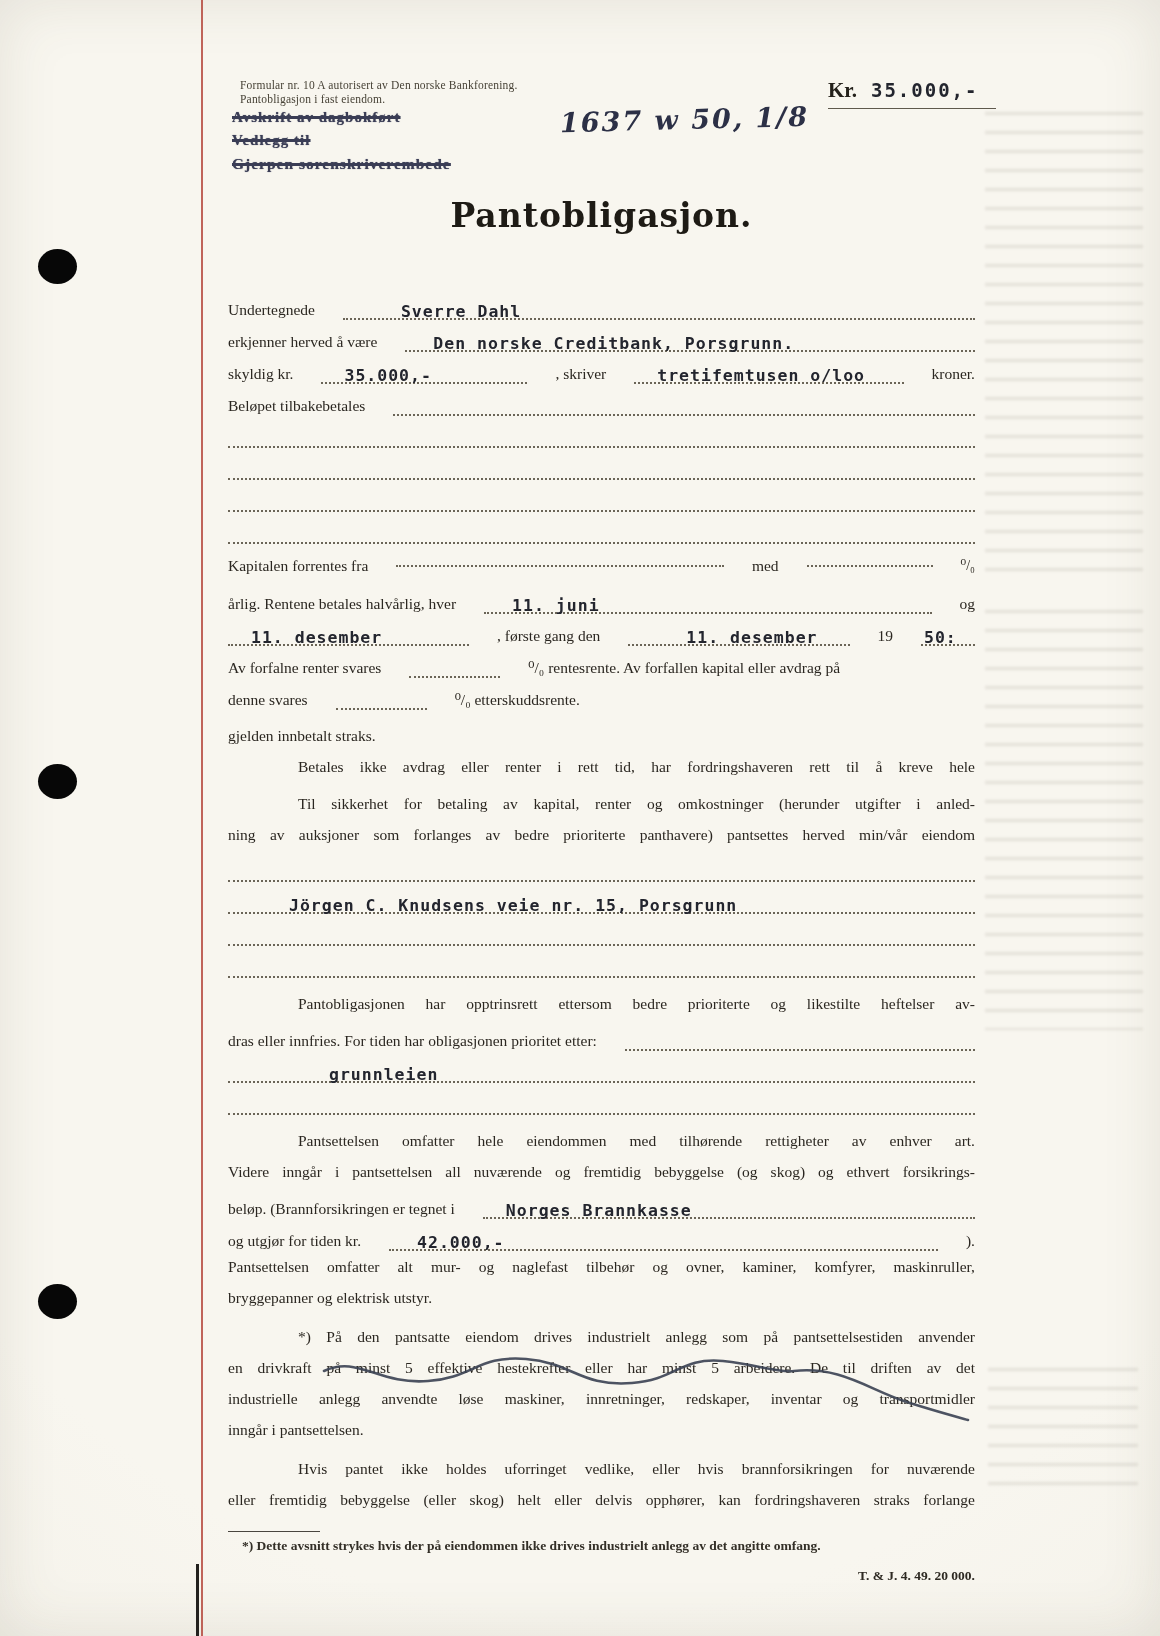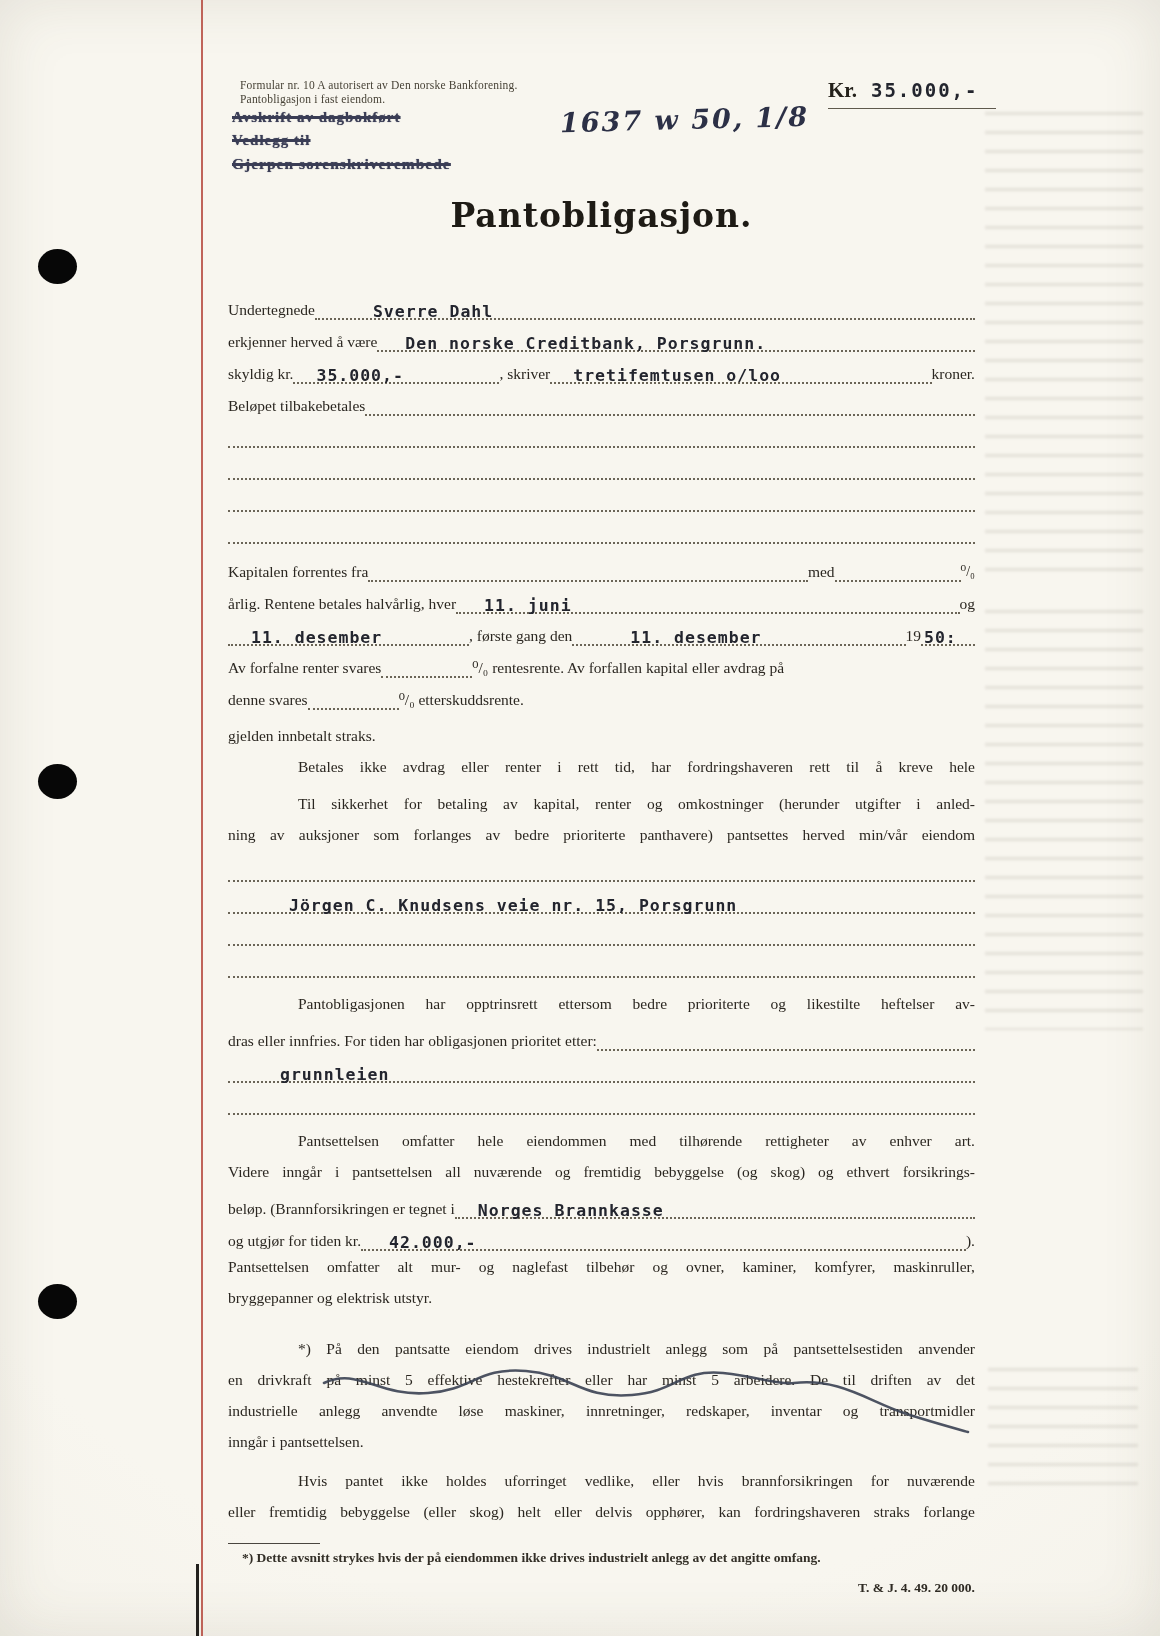--- a/index.html
+++ b/index.html
@@ -18,32 +18,32 @@
   .tw.big{font-size:19px;letter-spacing:2px;}
   .stamp{position:absolute;left:232px;top:106px;color:#3a3d55;filter:blur(.3px);}
   .stamp-line{font-size:15px;font-weight:bold;letter-spacing:1px;line-height:23px;
               text-decoration:line-through;text-decoration-thickness:2.5px;text-shadow:0 0 1px rgba(58,61,85,.7);}
   .stamp-line.s3{font-size:15.5px;}
   .handwriting{position:absolute;left:560px;top:104px;font-family:"DejaVu Serif",serif;font-style:italic;font-weight:bold;
                font-size:27px;color:#2c3046;letter-spacing:2px;transform:rotate(-1.5deg);}
   .title{position:absolute;left:228px;top:196px;width:747px;margin:0;text-align:center;
          font-size:33px;font-weight:bold;letter-spacing:1px;color:#1e1b15;font-family:"DejaVu Serif",serif;}
   .main{position:absolute;left:228px;top:288px;width:747px;font-size:15.5px;}
-  .row{display:flex;align-items:flex-end;height:32px;}
+  .row{display:flex;align-items:flex-end;height:32px;gap:28px;}
   .lbl{white-space:nowrap;padding-bottom:1px;}
   .fill{flex:1 1 auto;border-bottom:2px dotted #6b6557;display:flex;align-items:flex-end;min-width:0;padding:0 3px;}
   .fill .tw{transform:translateY(3px);}
   .w48{flex:0 0 48px;} .w85{flex:0 0 85px;} .w120{flex:0 0 120px;} .w200{flex:0 0 200px;} .w235{flex:0 0 235px;}
-  .ml20{margin-left:20px;} .ml25{margin-left:25px;} .ml55{margin-left:55px;} .ml85{margin-left:49px;} .ml110{margin-left:58px;}
+  .ml20{margin-left:20px;} .ml25{margin-left:25px;} .ml55{margin-left:55px;} .ml85{margin-left:98px;} .ml110{margin-left:58px;}
   .pct{font-size:14px;padding-bottom:2px;}
   .pline{display:block;line-height:31px;}
   .just{text-align:justify;text-align-last:justify;}
   .ind{text-indent:70px;}
-  .gap6{margin-top:6px;} .gap8{margin-top:8px;} .gap10{margin-top:10px;}
-  .industrial{position:relative;margin-top:20px;}
+  .gap6{margin-top:6px;align-items:center;} .gap8{margin-top:8px;} .gap10{margin-top:10px;}
+  .industrial{position:relative;margin-top:8px;}
   .wave{position:absolute;left:0;top:0;width:747px;height:124px;pointer-events:none;}
   .footnote-block{margin-top:16px;}
   .footnote-rule{width:92px;border-top:1.5px solid #4a463f;margin-bottom:6px;}
   .footnote-text{font-size:13.5px;font-weight:bold;color:#332f27;padding-left:14px;}
   .printer-mark{margin-top:14px;text-align:right;font-size:13.5px;font-weight:bold;color:#2e2a23;padding-right:0px;}
   .ghost{position:absolute;filter:blur(1.6px);opacity:.45;
          background:repeating-linear-gradient(180deg, rgba(125,118,104,.38) 0 3px, rgba(125,118,104,0) 3px 19px);}
 </style>
 </head>
 <body>

